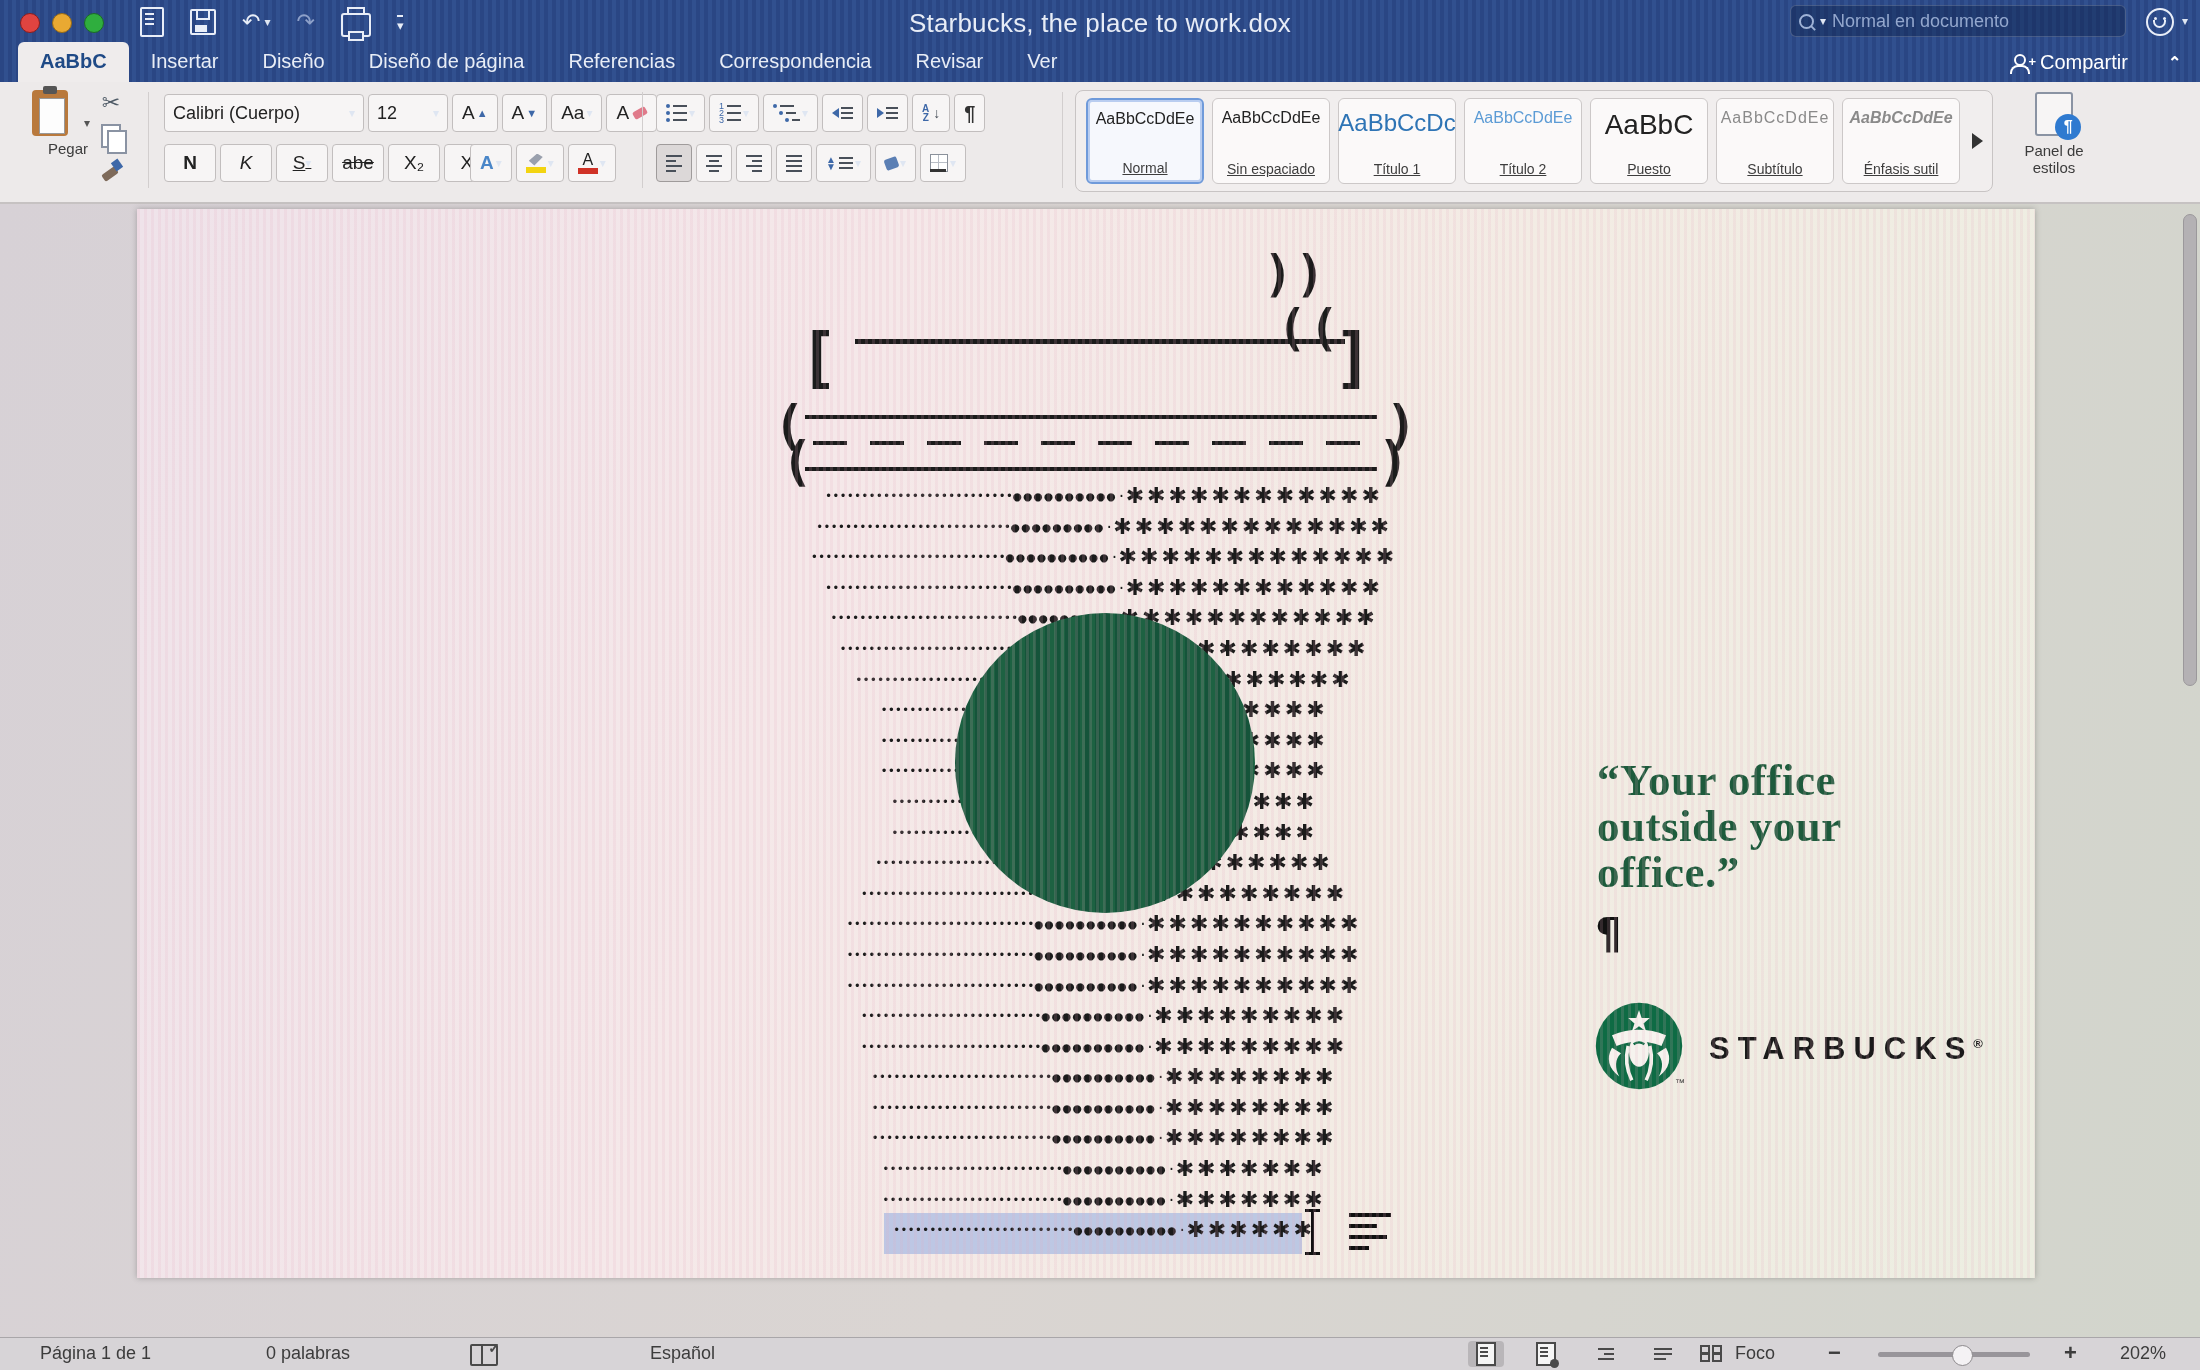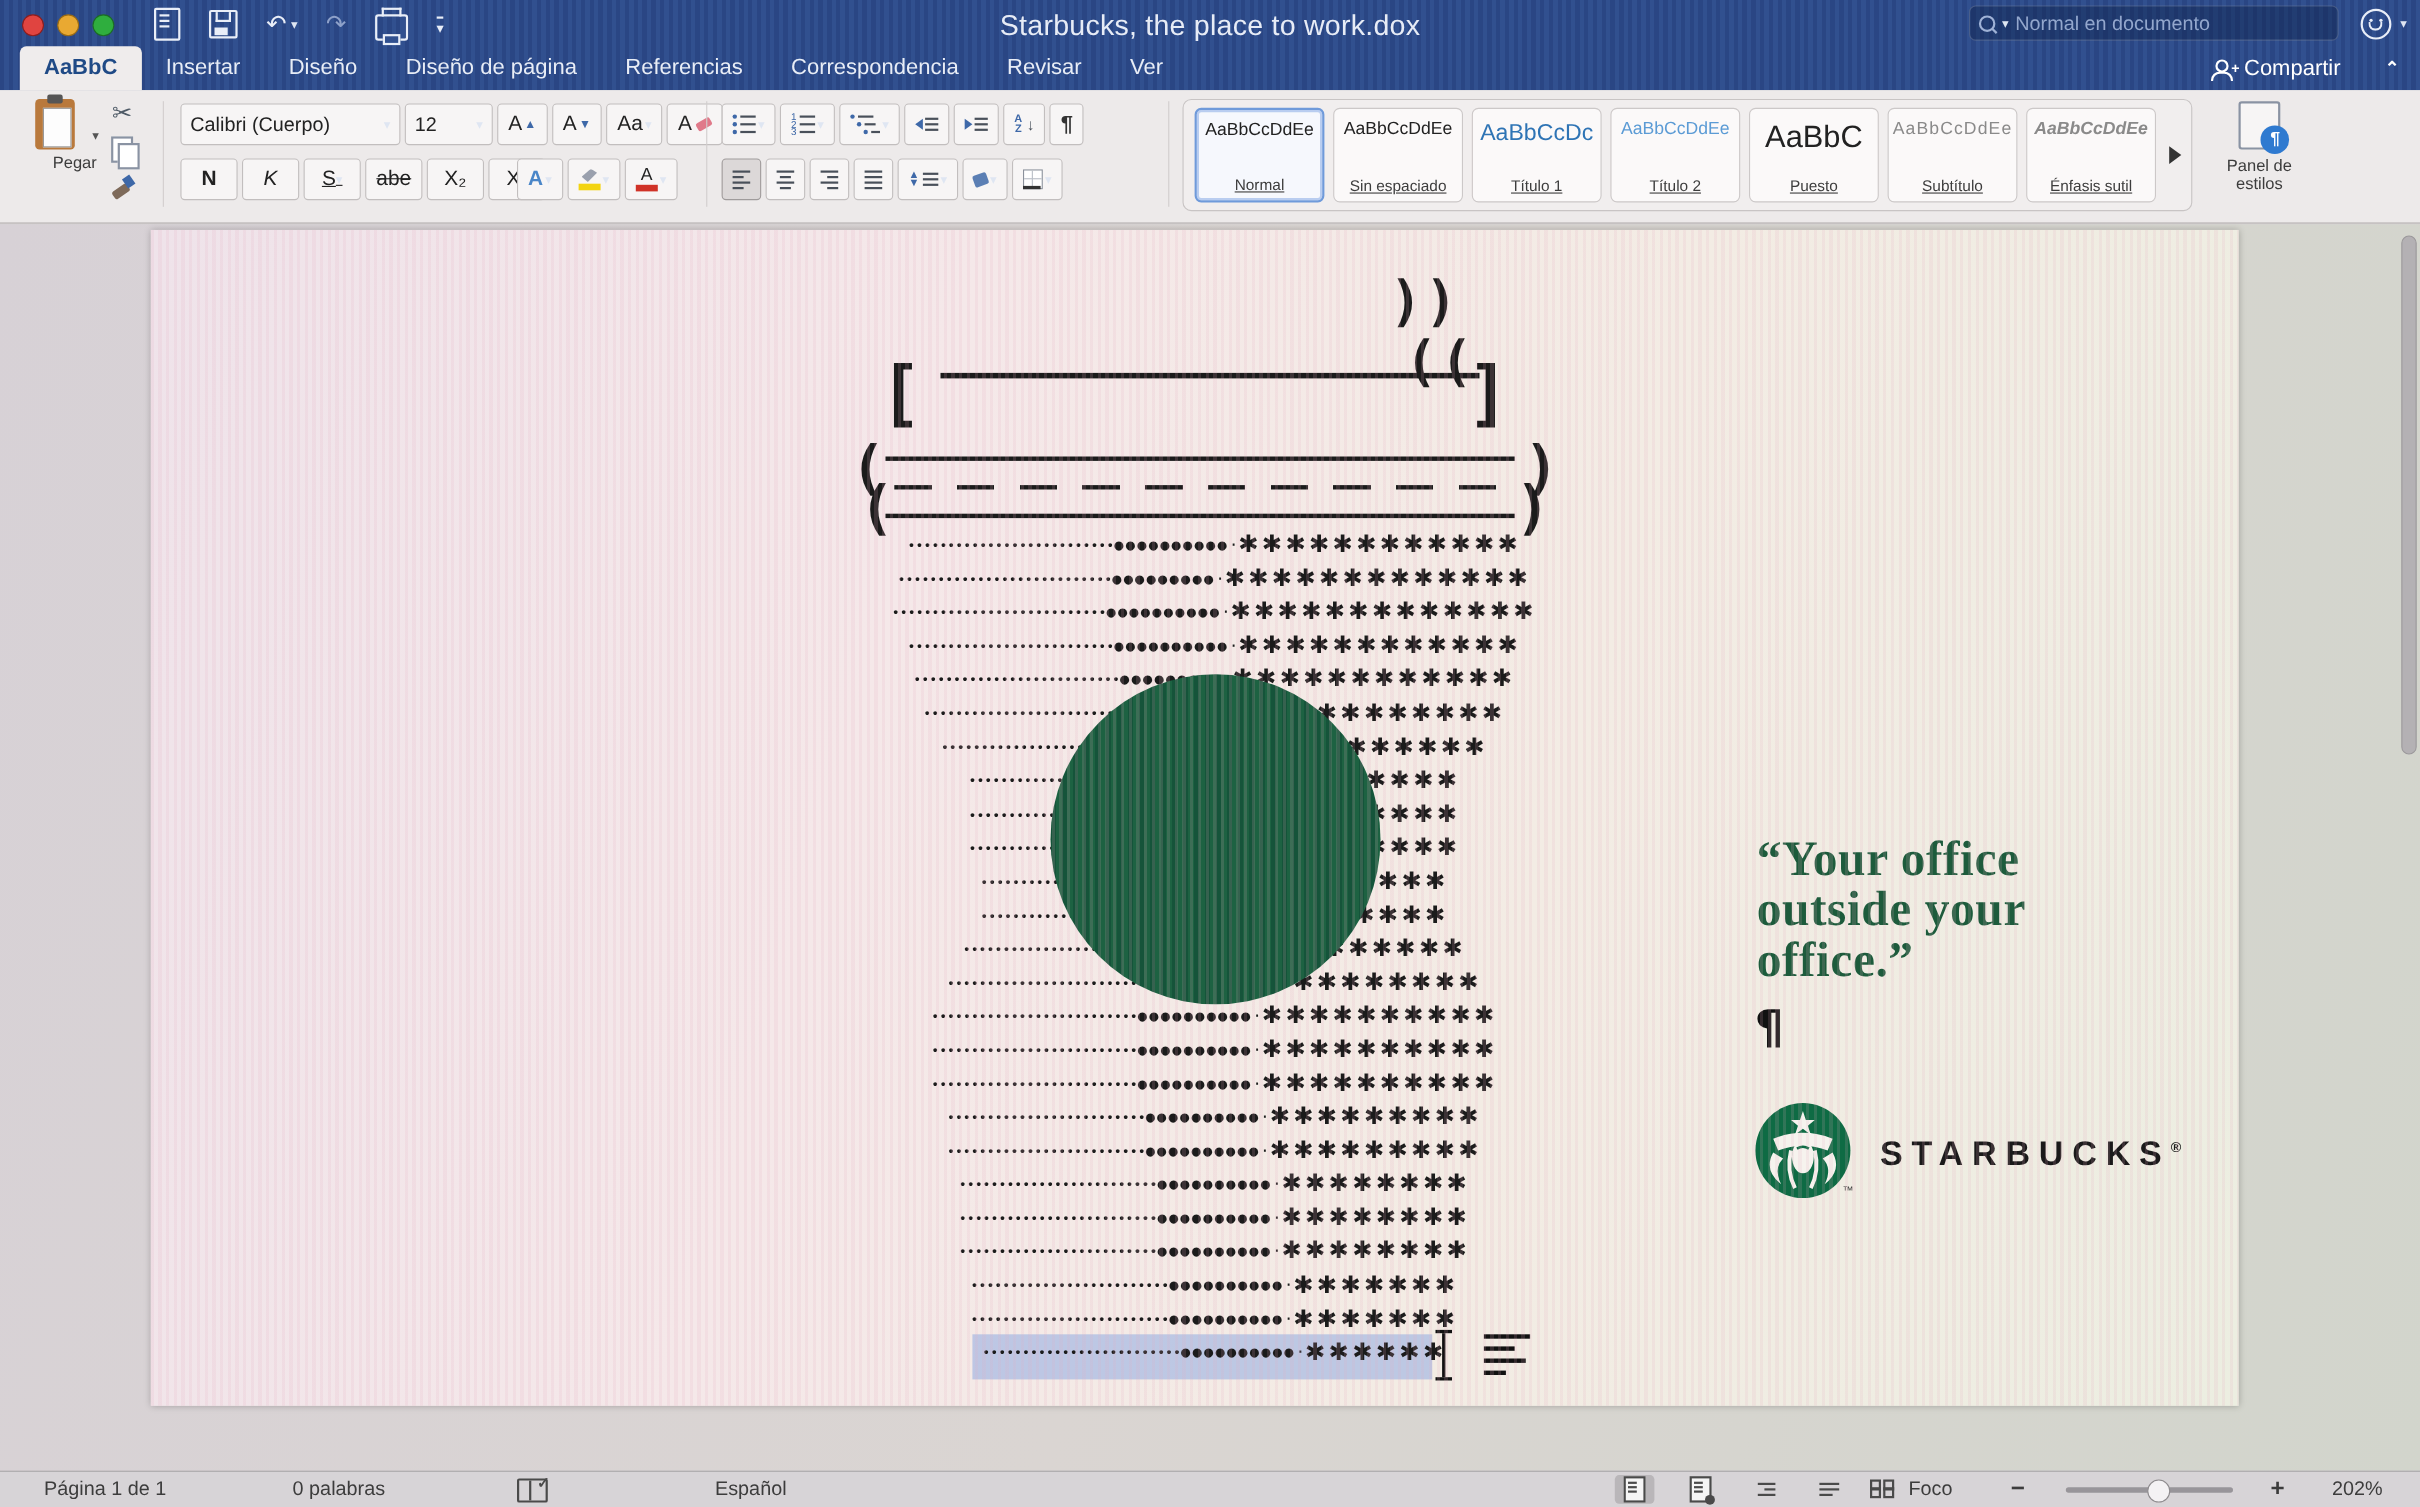--- a/index.html
+++ b/index.html
@@ -113,21 +113,21 @@
   .selbtn{background:#dcd8d8;border-color:#9f9b9b;}
 
   
   .gallery{position:absolute;left:1075px;top:8px;width:918px;height:102px;border:1px solid #c8c4c4;
     border-radius:8px;background:#f1eeee;display:flex;align-items:center;padding:0 10px;gap:8px;box-sizing:border-box;}
   .chip{width:118px;height:86px;border:1px solid #ccc8c8;border-radius:6px;background:#fbf9f9;
     display:flex;flex-direction:column;justify-content:space-between;align-items:center;padding:10px 2px 6px;box-sizing:border-box;flex:0 0 auto;}
   .chip.selected{border:2px solid #6f9ada;box-shadow:0 0 0 2px #b9cdf0 inset;background:#f6f8fd;}
   .chip .sample{font-size:16px;color:#222;white-space:nowrap;}
   .chip .cname{font-size:14px;color:#3d3d3d;text-decoration:underline;}
-  .sample.t1{color:#2e74b5;font-size:21px;}
+  .sample.t1{color:#2e74b5;font-size:24px;}
   .sample.t2{color:#5b9bd5;}
   .sample.puesto{font-size:28px;}
   .sample.sub{color:#8a8a8a;letter-spacing:1px;}
   .sample.enf{color:#8a8a8a;font-style:italic;font-weight:bold;}
   .gal-next{width:0;height:0;border-top:8px solid transparent;border-bottom:8px solid transparent;border-left:11px solid #333;margin-left:4px;}
   .panelbtn{position:absolute;left:2008px;top:10px;width:92px;text-align:center;}
   .panel-ico{margin:0 auto;width:34px;height:40px;border:2px solid #8a93a3;border-radius:3px;position:relative;background:#f7f5f5;}
   .panel-ico i{position:absolute;right:-10px;bottom:-6px;width:26px;height:26px;border-radius:50%;background:#2f7ad0;color:#fff;font-size:16px;font-weight:bold;line-height:26px;text-align:center;}
   .panelbtn .rlabel{margin-top:6px;line-height:17px;}
 

